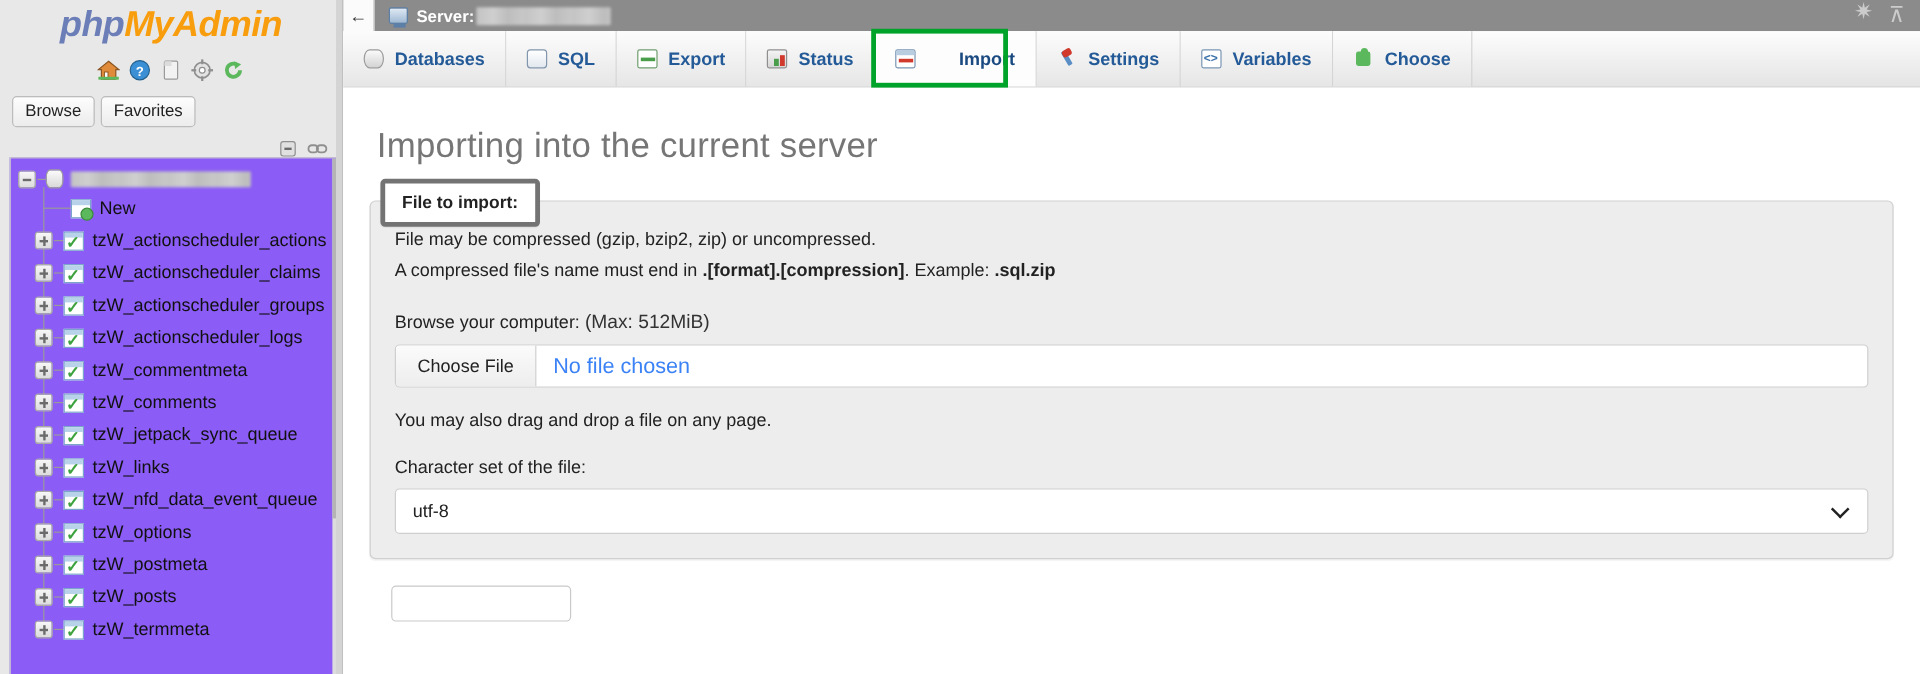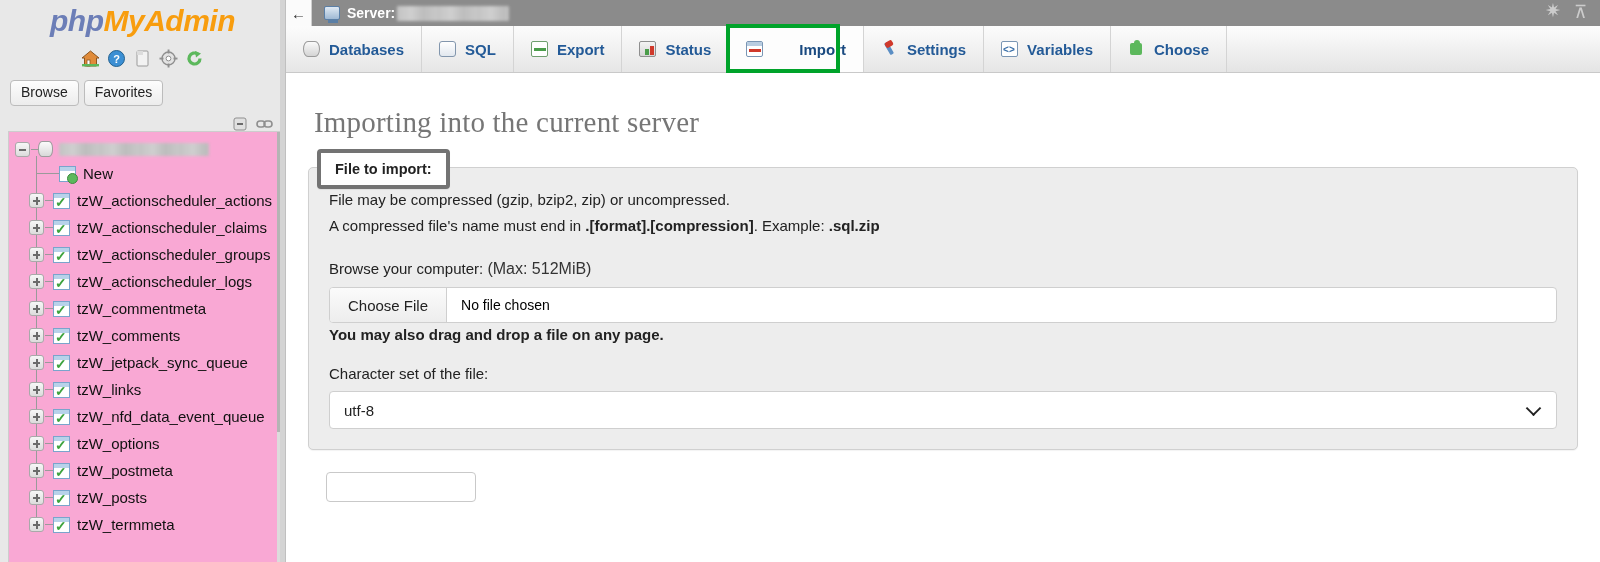--- a/index.html
+++ b/index.html
@@ -47,21 +47,21 @@
   }
   .tree-ctl {
     display: flex; justify-content: flex-end; align-items: center;
     gap: 8px; padding: 4px 12px 4px 0; height: 24px;
   }
   .tree-ctl .sicon { width: 17px; height: 16px; }
 
   #tree-panel {
     position: absolute;
     top: 131px; left: 8px; right: 4px; bottom: 0;
-    background: #f9a8d4;
+    background: #8b5cf6;
     border-top: 1px solid #cdcdcd;
     border-left: 1px solid #cdcdcd;
     overflow: hidden;
   }
   .tree-root { padding: 6px 0 0 6px; position: relative; }
   .db-row { display: flex; align-items: center; height: 22px; }
   .node-toggle {
     width: 15px; height: 15px; flex: 0 0 15px;
     border: 1px solid #a9a9a9; border-radius: 3px;
     background: linear-gradient(#f7f7f7,#dcdcdc);
@@ -220,21 +220,21 @@
     left: 434px; top: 24px;
     width: 126px; height: 49px;
     border: 4px solid #00a32a;
     pointer-events: none;
     z-index: 5;
   }
 
   #content { padding: 0; position:relative; height: calc(562px - 73px); background:#fff;}
   #page-title {
     font-size: 29px; color: #767676; font-weight: normal;
-    padding: 33px 0 0 28px; letter-spacing: .2px; font-family: Liberation Serif, serif;
+    padding: 33px 0 0 28px; letter-spacing: .2px;
   }
 
   .fieldset {
     margin: 28px 22px 0 22px;
     border: 1px solid #d0d0d0;
     border-radius: 5px;
     background: #ededed;
     padding: 18px 20px 20px 20px;
     position: relative;
     box-shadow: 0 1px 1px rgba(0,0,0,.05);
@@ -260,23 +260,23 @@
     border: 1px solid #cfcfcf; border-radius: 4px;
     background: #fff; overflow: hidden;
     height: 36px;
   }
   .choose-btn {
     background: linear-gradient(#fbfbfb,#ededed);
     border-right: 1px solid #cfcfcf;
     padding: 0 18px; display:flex; align-items:center;
     font-size: 15px; color: #222;
   }
-  .file-name { padding: 0 0 0 14px; display:flex;align-items:center; font-size:14px; color:#000000; flex:1 1 auto;}
-
-  .dragdrop { font-size: 15px; color:#222; margin-top: 3px; font-weight: bold; }
+  .file-name { padding: 0 0 0 14px; display:flex;align-items:center; font-size:18px; color:#3b82f6; flex:1 1 auto;}
+
+  .dragdrop { font-size: 15px; color:#222; margin-top: 19px; }
 
   .select-wrap {
     margin-top: 9px;
     height: 38px;
     border: 1px solid #cfcfcf; border-radius: 4px;
     background: #fff;
     display:flex; align-items:center;
     position: relative;
     padding: 0 0 0 14px;
     font-size: 15px; color:#222;

